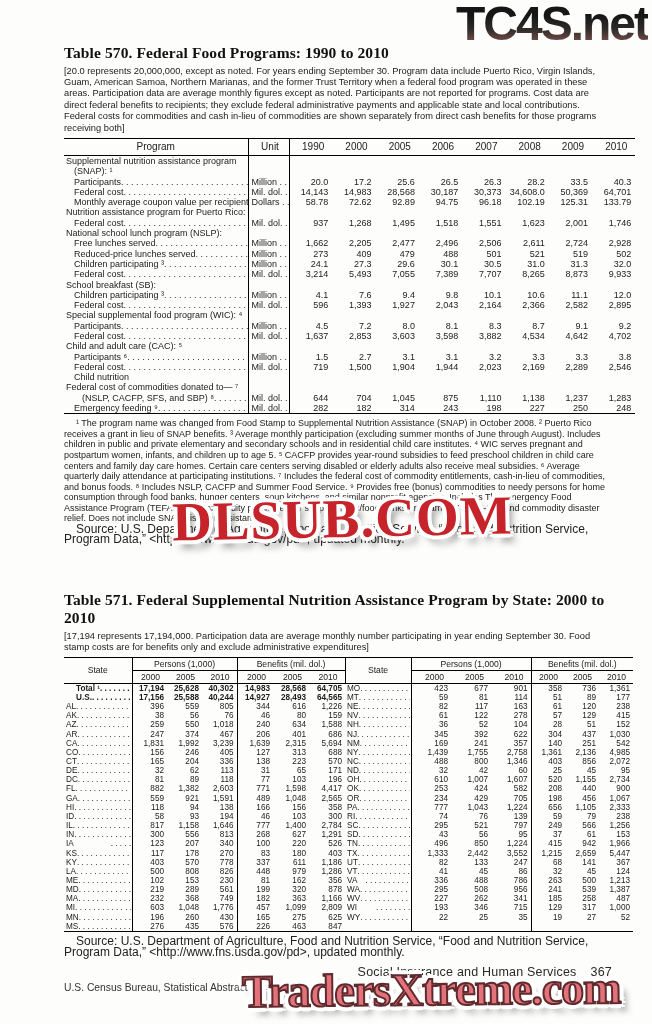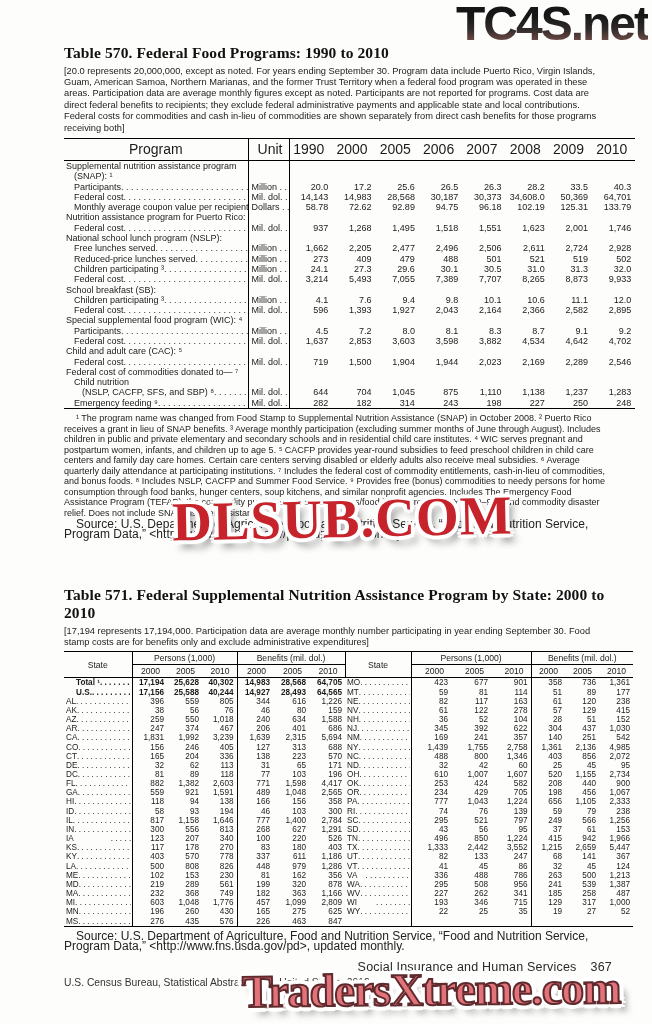--- a/index.html
+++ b/index.html
@@ -13,21 +13,21 @@
   
   .tbl-title {
     font-family:"Liberation Serif", serif; font-weight:bold;
     font-size:15.5px; line-height:18.5px; letter-spacing:.1px; color:#111;
   }
   .bracket-note { font-size:9.3px; line-height:11.4px; color:#222; margin-top:3px; }
 
   
   #t570 { width:100%; border-collapse:collapse; table-layout:fixed; margin-top:4px;
           border-top:1.5px solid #000; border-bottom:1.5px solid #000; }
-  #t570 th { font-weight:normal; font-size:14px; border-bottom:1px solid #000; padding:2px 0 3px; }
+  #t570 th { font-weight:normal; font-size:10px; border-bottom:1px solid #000; padding:2px 0 3px; }
   #t570 td { font-size:9px; line-height:10.3px; vertical-align:bottom; }
   #t570 .prog, #t570 th.prog-h { border-right:1px solid #000; }
   #t570 .unit, #t570 th.unit-h { border-right:1px solid #000; padding-left:3px; white-space:nowrap; overflow:hidden; }
   #t570 td.val { text-align:right; padding-right:4px; white-space:nowrap; }
   #t570 th.yh { text-align:right; padding-right:8px; }
   .fx { display:flex; align-items:baseline; overflow:hidden; }
   .lt { white-space:nowrap; }
   .dots { flex:1; overflow:hidden; white-space:nowrap; }
   .dots::after { content:" . . . . . . . . . . . . . . . . . . . . . . . . . . . . . . . . . . . . . ."; }
 
@@ -422,54 +422,71 @@
             <td class="val"></td>
             <td class="val"></td>
             <td class="val"></td>
             <td class="val"></td>
             <td class="val"></td>
             <td class="val"></td>
           </tr>
           <tr>
             <td class="prog">
               <div class="fx" style="padding-left: 10px;">
+                <span class="lt">Participants ⁶</span>
+                <span class="dots"></span>
+              </div>
+            </td>
+            <td class="unit">Million . .</td>
+            <td class="val">1.5</td>
+            <td class="val">2.7</td>
+            <td class="val">3.1</td>
+            <td class="val">3.1</td>
+            <td class="val">3.2</td>
+            <td class="val">3.3</td>
+            <td class="val">3.3</td>
+            <td class="val">3.8</td>
+          </tr>
+          <tr>
+            <td class="prog">
+              <div class="fx" style="padding-left: 10px;">
                 <span class="lt">Federal cost</span>
                 <span class="dots"></span>
               </div>
             </td>
             <td class="unit">Mil. dol. .</td>
             <td class="val">719</td>
             <td class="val">1,500</td>
             <td class="val">1,904</td>
             <td class="val">1,944</td>
             <td class="val">2,023</td>
             <td class="val">2,169</td>
             <td class="val">2,289</td>
             <td class="val">2,546</td>
           </tr>
           <tr>
             <td class="prog">
+              <div class="fx" style="padding-left: 10px;">
+                <span class="lt">Child nutrition</span>
+              </div>
+            </td>
+            <td class="unit"></td>
+            <td class="val"></td>
+            <td class="val"></td>
+            <td class="val"></td>
+            <td class="val"></td>
+            <td class="val"></td>
+            <td class="val"></td>
+            <td class="val"></td>
+            <td class="val"></td>
+          </tr>
+          <tr>
+            <td class="prog">
               <div class="fx" style="padding-left: 2px;">
                 <span class="lt">Federal cost of commodities donated to— ⁷</span>
-              </div>
-            </td>
-            <td class="unit"></td>
-            <td class="val"></td>
-            <td class="val"></td>
-            <td class="val"></td>
-            <td class="val"></td>
-            <td class="val"></td>
-            <td class="val"></td>
-            <td class="val"></td>
-            <td class="val"></td>
-          </tr>
-          <tr>
-            <td class="prog">
-              <div class="fx" style="padding-left: 10px;">
-                <span class="lt">Child nutrition</span>
               </div>
             </td>
             <td class="unit"></td>
             <td class="val"></td>
             <td class="val"></td>
             <td class="val"></td>
             <td class="val"></td>
             <td class="val"></td>
             <td class="val"></td>
             <td class="val"></td>

